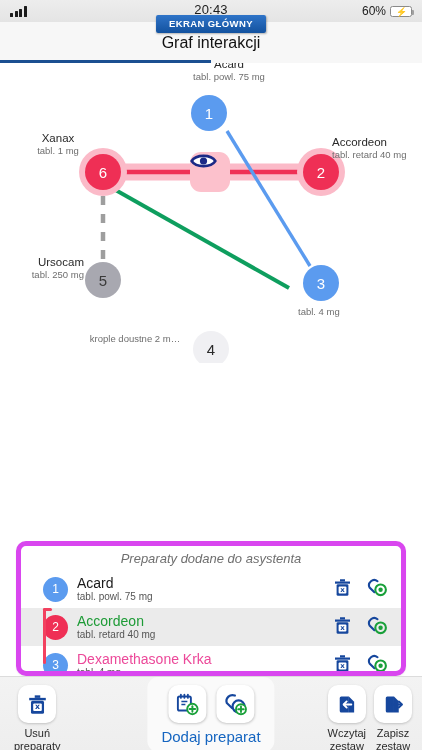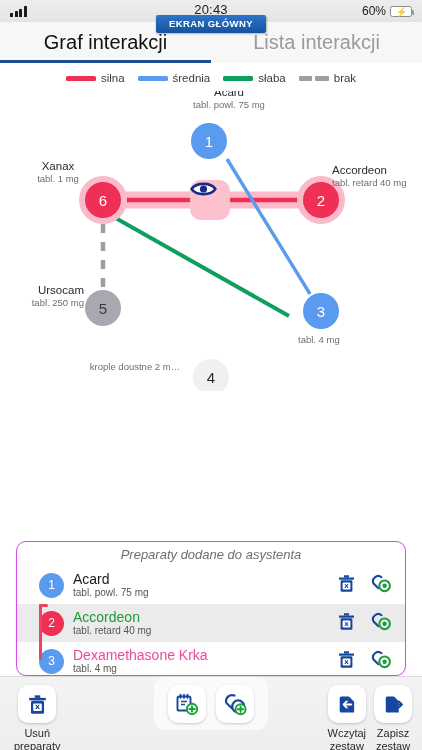--- a/index.html
+++ b/index.html
@@ -56,21 +56,21 @@
   .nav-btn { width:36px; height:36px; background:#fff; border-radius:9px;
              display:flex; align-items:center; justify-content:center;
              box-shadow:0 1px 2.5px rgba(0,0,0,.22); flex:0 0 auto; }
   .help-circle{ width:21px;height:21px;border-radius:50%; background:#1b4f91; color:#fff;
                 font-size:14px; font-weight:bold; display:flex;align-items:center;justify-content:center;}
   .burger i { display:block; width:21px; height:2.6px; background:#1b4f91; border-radius:1px; margin:2.6px 0;}
 
   
   .tabs { height:41px; background:#f7f7f7; display:flex; position:relative; }
   .tab { flex:1; display:flex; align-items:center; justify-content:center;
-         font-size:20px; color:#9a9a9a; }
+         font-size:16px; color:#9a9a9a; }
   .tab.active { color:#111; }
   .tab-underline { position:absolute; bottom:0; left:0; width:50%; height:3.5px; background:#1b4f91; }
 
   
   .legend { height:28px; display:flex; align-items:center; justify-content:center; gap:13px;
             background:#fff; padding-top:2px;}
   .lg { display:flex; align-items:center; gap:5px; font-size:11.5px; color:#3c3c3c; }
   .lg .bar { width:30px; height:5px; border-radius:1.5px; }
   .lg .bar.dash { background:none; display:flex; gap:3px; }
   .lg .bar.dash span { flex:1; background:#9e9e9e; border-radius:1px; }
@@ -84,21 +84,21 @@
   .node .core { position:relative; border-radius:50%; display:flex; align-items:center;
                 justify-content:center; color:#fff; }
   .nlabel { position:absolute; text-align:center; line-height:1.22; }
   .nlabel .nm { font-size:11.5px; color:#2a2a2a; display:block; }
   .nlabel .ds { font-size:9.5px; color:#6e6e6e; display:block; }
   .eye-badge { position:absolute; width:40px; height:40px; border-radius:11px;
                background:#fcc1cc; display:flex; align-items:center; justify-content:center; }
 
   
   .list-card { position:absolute; left:16px; right:16px; top:541px; height:135px;
-               background:#fff; border:1px solid #d946ef; border-radius:10px; overflow:hidden;
+               background:#fff; border:5px solid #d946ef; border-radius:10px; overflow:hidden;
                box-shadow:0 1px 2px rgba(0,0,0,.07); }
   .list-title { text-align:center; font-size:13px; font-style:italic; color:#6f6f6f;
                 padding:5px 0 4px; }
   .row { display:flex; align-items:center; height:38px; padding:0 8px 0 22px; gap:9px; }
   .row.alt { background:#ebebeb; }
   .row .bullet { width:25px; height:25px; border-radius:50%; display:flex; align-items:center;
                  justify-content:center; color:#fff; font-size:12px; flex:0 0 auto; position:relative;}
   .row .bullet .ring { position:absolute; inset:-4px; border-radius:50%; background:#fbbac8; z-index:-1;}
   .row .txt { flex:1 1 auto; min-width:0; }
   .row .txt .nm { font-size:14px; line-height:1.05; display:block; white-space:nowrap; overflow:hidden;}
@@ -145,45 +145,23 @@
         <span class="fill"></span><span class="bolt">⚡</span>
       </span>
     </div>
   </div>
 
   <div class="home-pill">EKRAN GŁÓWNY</div>
 
 
   <div class="tabs">
     <div class="tab active">Graf interakcji</div>
-    <div class="tab">Lista interakcji</div>
     <div class="tab-underline"></div>
   </div>
 
-  <div class="legend">
-    <div class="lg">
-      <span class="bar" style="background:#ef2f55"></span>
-      <span>silna</span>
-    </div>
-    <div class="lg">
-      <span class="bar" style="background:#5b9bef"></span>
-      <span>średnia</span>
-    </div>
-    <div class="lg">
-      <span class="bar" style="background:#0e9e5e"></span>
-      <span>słaba</span>
-    </div>
-    <div class="lg">
-      <span class="bar dash">
-          <span></span>
-          <span></span>
-        </span>
-      <span>brak</span>
-    </div>
-  </div>
 
   <div class="graph">
     <svg width="422" height="300" viewBox="0 0 422 300" aria-hidden="true">
 
       <line x1="106" y1="109" x2="320" y2="109" stroke="#fbbac8" stroke-width="17" stroke-linecap="round"></line>
 
       <line x1="106" y1="109" x2="320" y2="109" stroke="#ef2f55" stroke-width="4.5"></line>
 
       <line x1="112" y1="125" x2="289" y2="225" stroke="#0e9e5e" stroke-width="4"></line>
 
@@ -383,20 +361,21 @@
         <span class="bb-ico">
           <svg width="24" height="24" viewBox="0 0 24 24" aria-hidden="true">
             <path d="M11.5 3.6 A6 6 0 0 0 3.4 11 L8.6 16" fill="none" stroke="#16479d" stroke-width="2.2" stroke-linecap="round"></path>
             <circle cx="15.2" cy="14.4" r="6" fill="none" stroke="#16479d" stroke-width="2.2"></circle>
             <circle cx="17.6" cy="17.2" r="5" fill="#fff" stroke="#19a03a" stroke-width="1.9"></circle>
             <line x1="17.6" y1="14.4" x2="17.6" y2="20" stroke="#19a03a" stroke-width="1.9" stroke-linecap="round"></line>
             <line x1="14.8" y1="17.2" x2="20.4" y2="17.2" stroke="#19a03a" stroke-width="1.9" stroke-linecap="round"></line>
           </svg>
         </span>
       </span>
+      <span class="bb-lbl">Dodaj preparat</span>
     </div>
 
     <div class="bb-right">
       <div class="bb-item">
         <span class="bb-ico">
           <svg width="21" height="21" viewBox="0 0 22 22" aria-hidden="true">
             <path d="M13.5 2.5 H5.5 a1.6 1.6 0 0 0 -1.6 1.6 V17.9 a1.6 1.6 0 0 0 1.6 1.6 H13.5 Z" fill="#16479d"></path>
             <path d="M13.5 2.5 L19 8 V19.5 H13.5 Z" fill="#16479d"></path>
             <line x1="16" y1="11" x2="8.5" y2="11" stroke="#fff" stroke-width="2" stroke-linecap="round"></line>
             <path d="M11.2 7.8 L8 11 L11.2 14.2" fill="none" stroke="#fff" stroke-width="2" stroke-linecap="round" stroke-linejoin="round"></path>

